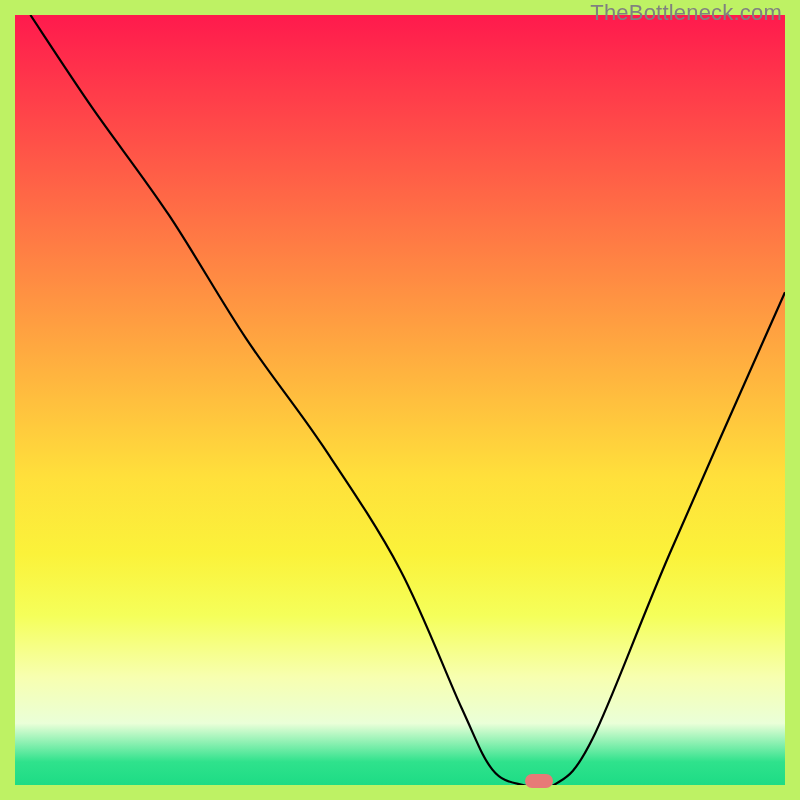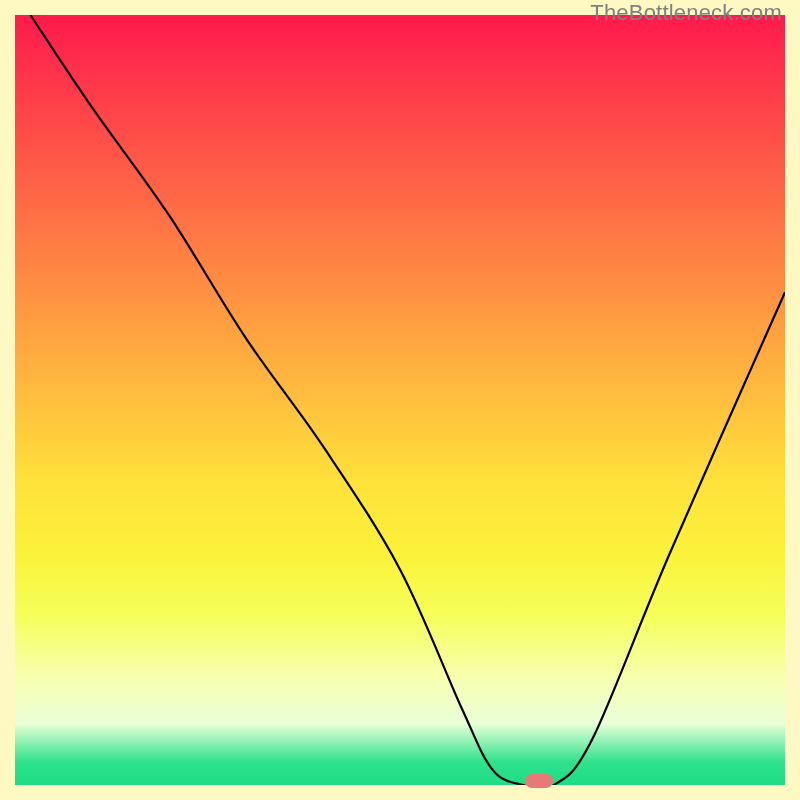--- a/index.html
+++ b/index.html
@@ -8,21 +8,21 @@
     width: 800px;
     height: 800px;
     background: #000;
     overflow: hidden;
     font-family: Arial, Helvetica, sans-serif;
   }
   .frame {
     position: relative;
     width: 800px;
     height: 800px;
-    background: #fef9c3;
+    background: #bef264;
   }
   .plot-area {
     position: absolute;
     left: 15px;
     top: 15px;
     width: 770px;
     height: 770px;
     background: linear-gradient(
       to bottom,
       #ff1a4d 0%,

